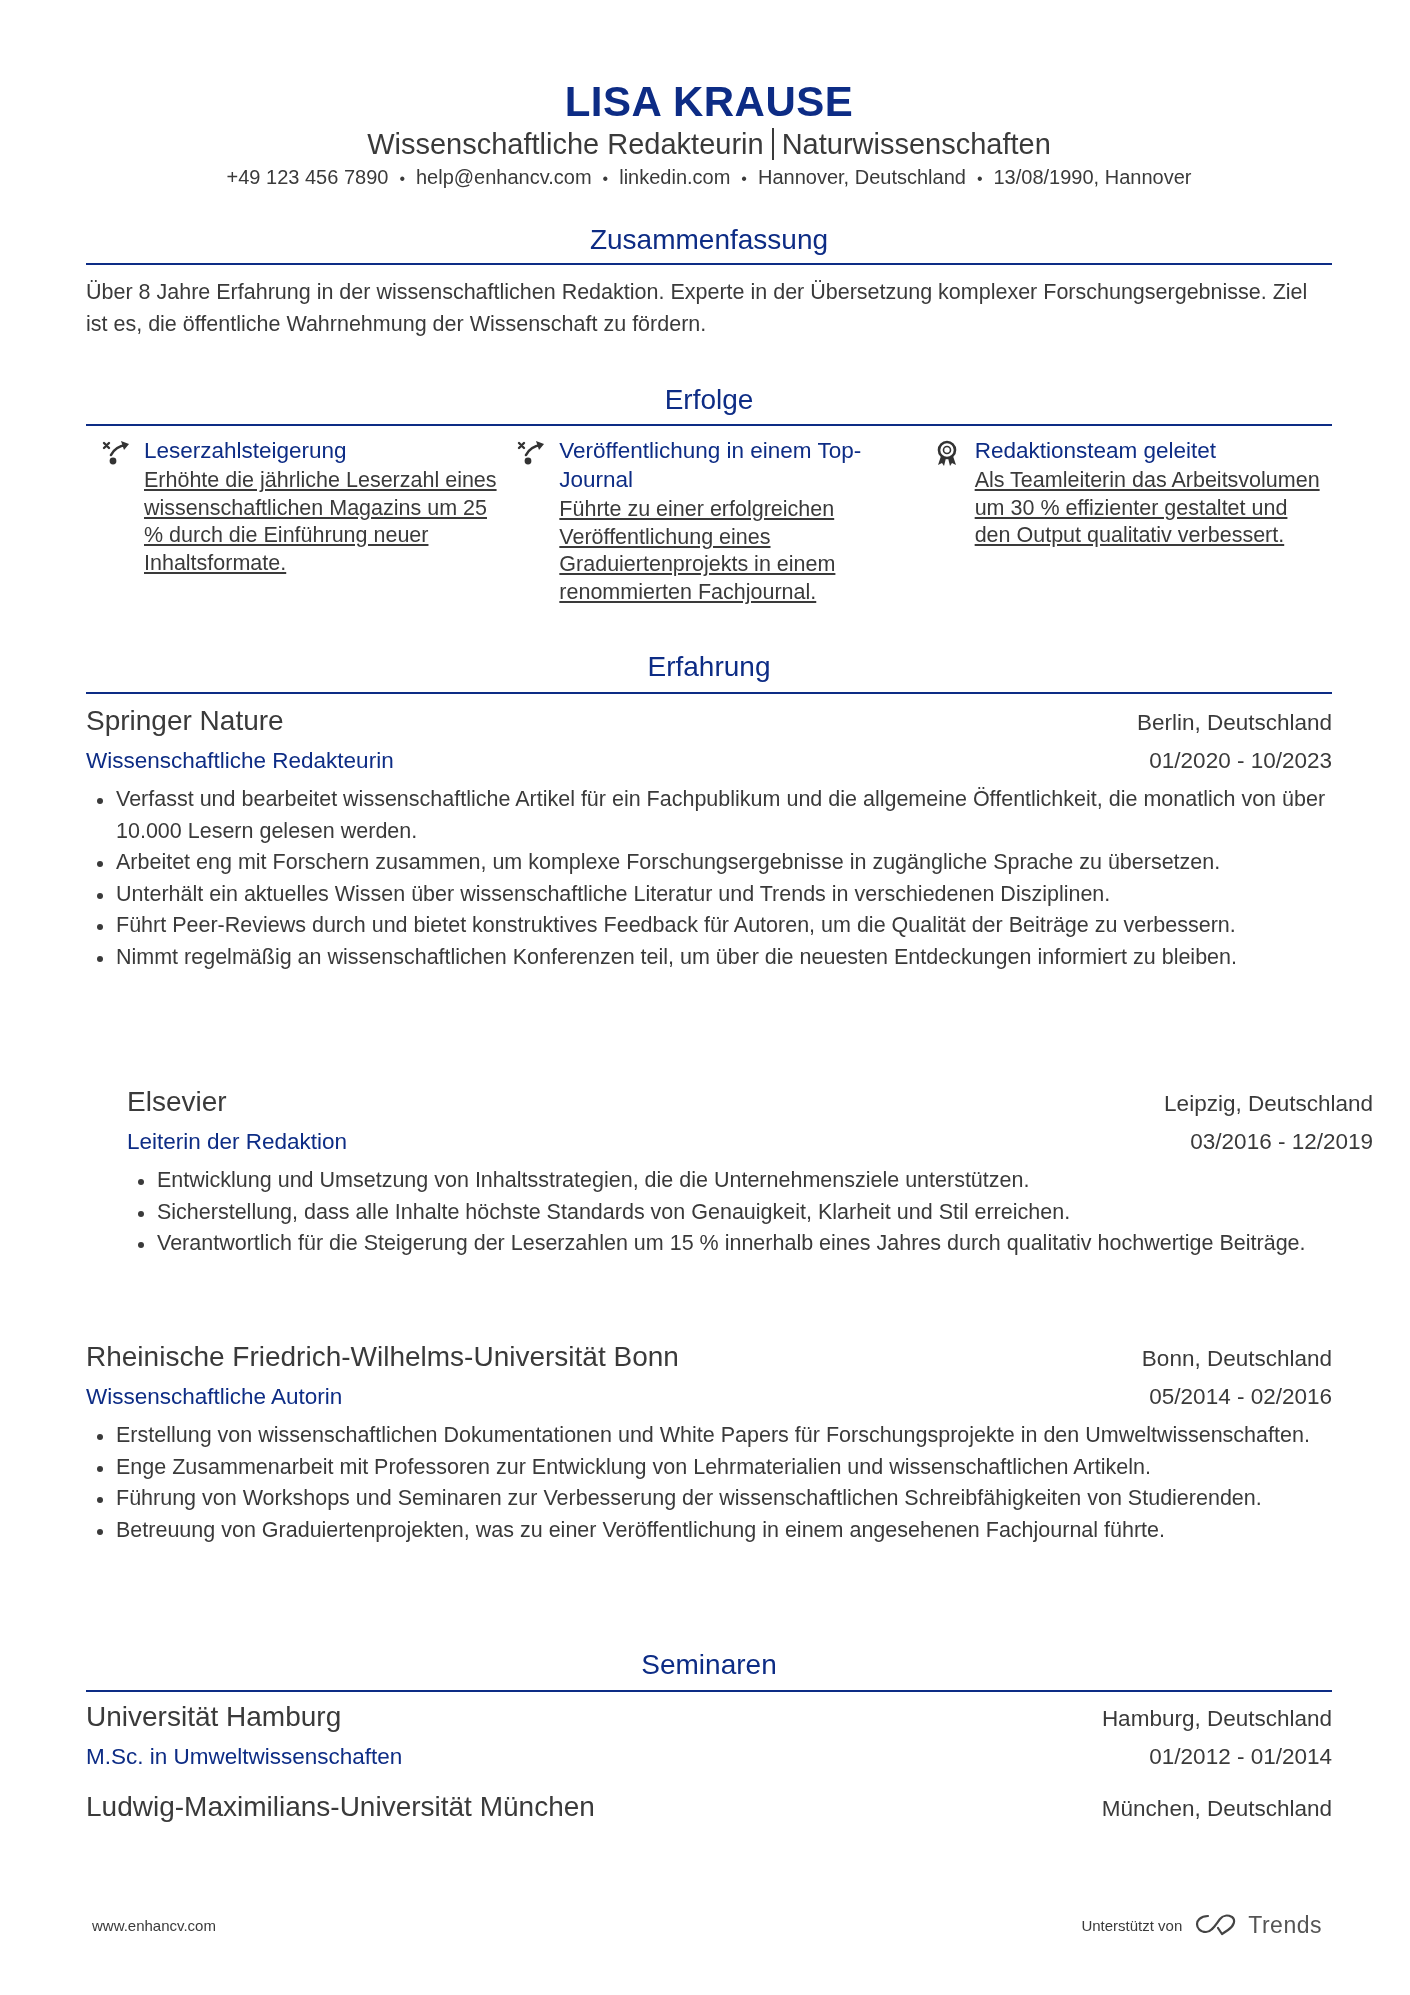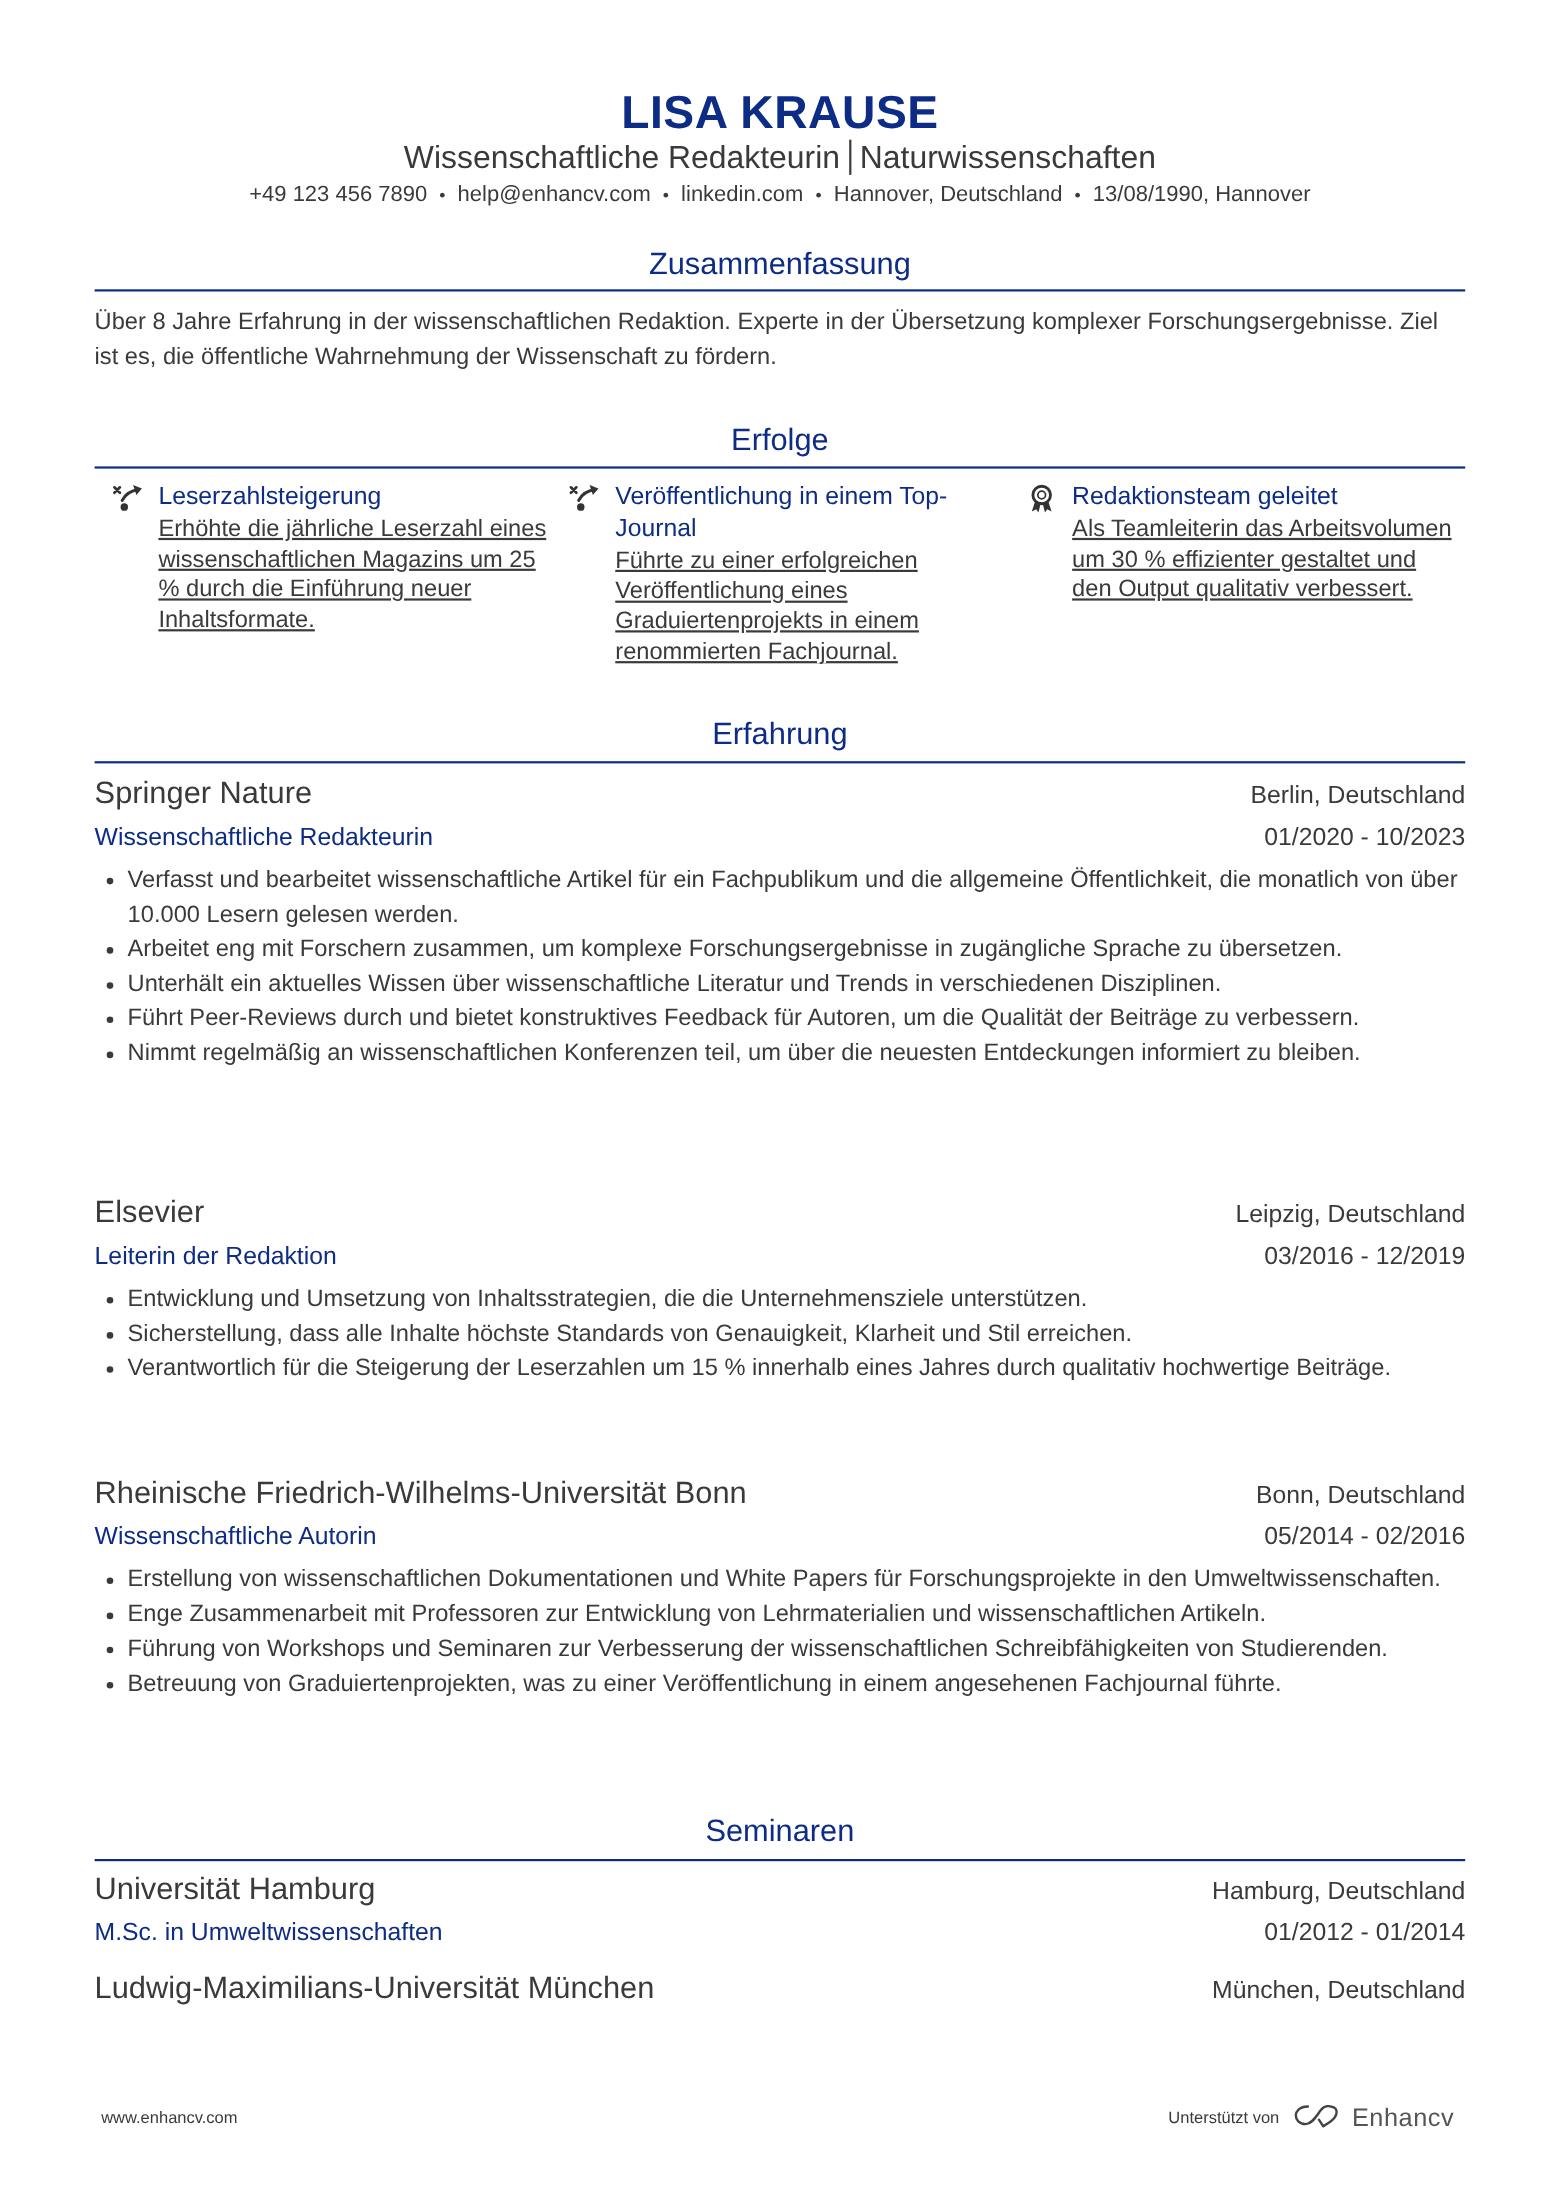--- a/index.html
+++ b/index.html
@@ -130,21 +130,21 @@
     </div>
     <ul>
       <li>Verfasst und bearbeitet wissenschaftliche Artikel für ein Fachpublikum und die allgemeine Öffentlichkeit, die monatlich von über 10.000 Lesern gelesen werden.</li>
       <li>Arbeitet eng mit Forschern zusammen, um komplexe Forschungsergebnisse in zugängliche Sprache zu übersetzen.</li>
       <li>Unterhält ein aktuelles Wissen über wissenschaftliche Literatur und Trends in verschiedenen Disziplinen.</li>
       <li>Führt Peer-Reviews durch und bietet konstruktives Feedback für Autoren, um die Qualität der Beiträge zu verbessern.</li>
       <li>Nimmt regelmäßig an wissenschaftlichen Konferenzen teil, um über die neuesten Entdeckungen informiert zu bleiben.</li>
     </ul>
   </div>
 
-  <div class="entry" style="top:1083px;">
+  <div class="entry" style="top:1083px;margin-left:41px;">
     <div class="row">
       <span class="org">Elsevier</span>
       <span class="loc">Leipzig, Deutschland</span>
     </div>
     <div class="row">
       <span class="role">Leiterin der Redaktion</span>
       <span class="date">03/2016 - 12/2019</span>
     </div>
     <ul>
       <li>Entwicklung und Umsetzung von Inhaltsstrategien, die die Unternehmensziele unterstützen.</li>
@@ -194,15 +194,15 @@
 
 <div class="footer">
   <span class="site">www.enhancv.com</span>
   <span class="powered">
     <span>Unterstützt von</span>
     <span class="logo-mark">
       <svg width="46" height="24" viewBox="0 0 46 24">
         <path d="M14 4 C 6 4, 3 9, 3 12 C 3 16, 6 20, 12 20 C 18 20, 22 12, 26 7 C 29 3, 34 3, 38 5 C 42 8, 40 14, 34 18 L 28 22 L 24 16" fill="none" stroke="#444" stroke-width="2.2" stroke-linecap="round" stroke-linejoin="round"></path>
       </svg>
     </span>
-    <span class="brand">Enhancv</span>
+    <span class="brand">Trends</span>
   </span>
 </div>
 
 </body></html>

